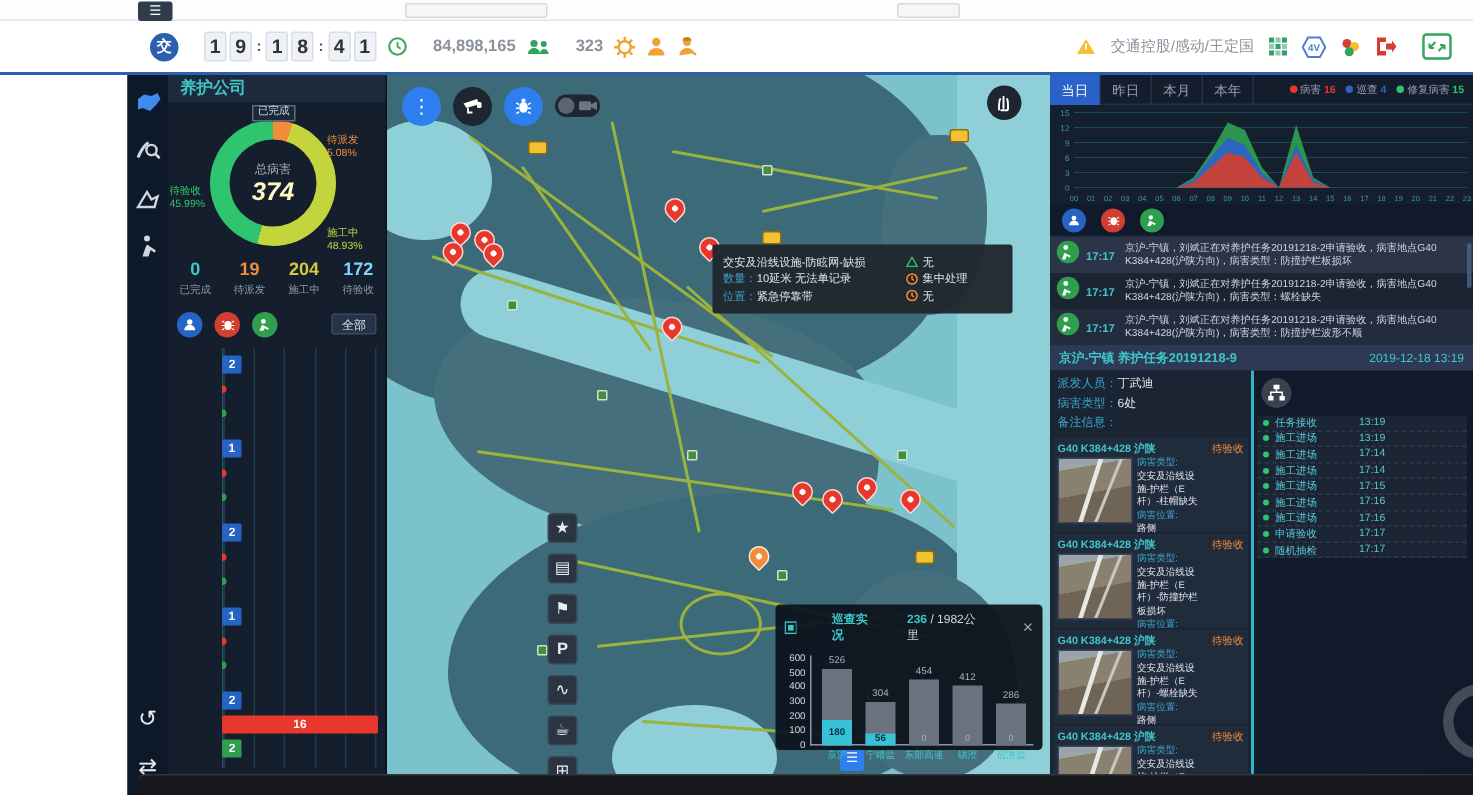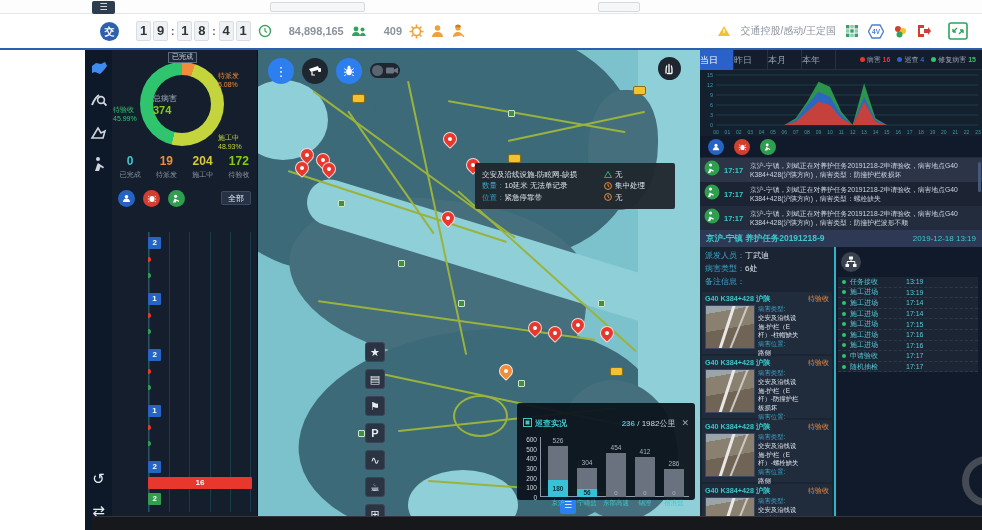--- a/index.html
+++ b/index.html
@@ -31,23 +31,23 @@
   
   .rail { position:absolute; left:0; top:0; width:27px; height:480px; background:#0d1828; }
   .rail-item { width:27px; height:28px; display:flex; align-items:center; justify-content:center; margin-top:4px; }
   .rail-bottom { position:absolute; bottom:10px; left:0; width:27px; display:flex; flex-direction:column; gap:14px; align-items:center; color:#e8edf2; font-size:15px; }
 
   
   .lpanel { position:absolute; left:27px; top:0; width:146px; height:480px; background:#141e2c; border-right:1px solid #0a111c; }
   .lp-header { height:18px; background:#1d2a3c; color:#3ec6c9; font-size:11px; font-weight:bold; line-height:18px; padding-left:8px; }
   .donut-wrap { position:relative; height:104px; }
   .donut { position:absolute; left:28px; top:12px; width:84px; height:84px; border-radius:50%; }
-  .donut-hole { position:absolute; left:13px; top:13px; width:58px; height:58px; border-radius:50%; background:#141e2c; display:flex; flex-direction:column; justify-content:center; }
+  .donut-hole { position:absolute; left:13px; top:13px; width:58px; height:58px; border-radius:50%; background:#141e2c; display:flex; flex-direction:column; align-items:center; justify-content:center; }
   .donut-clabel { color:#aab6c4; font-size:8px; }
-  .donut-cvalue { color:#84cc16; font-size:11px; font-weight:bold; }
+  .donut-cvalue { color:#fef9c3; font-size:17px; font-weight:bold;font-style:italic; }
   .dlab { position:absolute; font-size:7px; line-height:1.25; }
   .dlab-done { left:56px; top:2px; background:#1c2838; border:1px solid #5b6a7d; color:#cfd8e2; padding:0 3px; }
   .dlab-pend { left:106px; top:22px; color:#f08c3a; text-align:left; }
   .dlab-work { left:106px; top:84px; color:#c3d43c; }
   .dlab-acc  { left:1px;  top:56px; color:#2fc56f; }
   .lp-stats { display:flex; height:32px; }
   .lp-stat { flex:1; text-align:center; }
   .lp-stat .v { font-size:12px; font-weight:bold; display:block; }
   .lp-stat .l { font-size:7px; color:#8b97a6; display:block; margin-top:2px; }
   .lp-filters { display:flex; align-items:center; gap:8px; padding:4px 6px; height:24px; }
@@ -87,40 +87,40 @@
   .tooltip { position:absolute; left:217px; top:113px; width:200px; background:rgba(32,38,46,.96); border-radius:2px; padding:6px 7px; z-index:20; }
   .tt-head { display:flex; align-items:center; gap:5px; font-size:8.5px; color:#e8eef5; font-weight:bold; margin-bottom:5px; }
   .tt-dir { color:#3ec6c9; margin-left:auto; font-weight:normal; }
   .tt-row { display:flex; font-size:7.5px; line-height:1.5;justify-content:flex-end; }
   .tt-left { width:122px; color:#dfe6ee; }
   .tt-label { color:#3ea4c9; }
   .tt-right { flex:1; color:#dfe6ee; display:flex; align-items:center; gap:3px; }
 
   
   .patrol { position:absolute; left:259px; top:353px; width:178px; height:97px; background:rgba(13,20,30,.95); border-radius:3px; z-index:15; }
-  .pt-head { display:flex; height:16px; padding:15px 6px; font-size:8px; }
+  .pt-head { display:flex; align-items:center; height:16px; padding:15px 6px; font-size:8px;gap:20px; }
   .pt-title { color:#3ec6c9; font-weight:bold; margin-left:3px; }
   .pt-progress { margin-left:auto; color:#cfd8e2; }
   .pt-progress b { color:#3ec6c9; }
   .pt-close { color:#9aa5b1; margin-left:6px; font-size:9px; }
   .pt-chart { position:relative; height:78px; }
   .pt-ylab { position:absolute; left:0; width:20px; text-align:right; color:#cfd8e2; font-size:6.5px; transform:translateY(-50%); }
   .pt-axis { position:absolute; left:23px; top:4px; bottom:14px; width:1px; background:#8b97a6; }
   .pt-base { position:absolute; left:23px; right:6px; bottom:14px; height:1px; background:#8b97a6; }
   .pt-col { position:absolute; bottom:14px; width:20px; }
   .pt-total { position:absolute; bottom:0; left:0; width:20px; background:#6a7280; }
   .pt-done { position:absolute; bottom:0; left:0; width:20px; background:#39c2d7; color:#06313a; font-size:6.5px; font-weight:bold; text-align:center; }
   .pt-vtop { position:absolute; left:-6px; width:32px; text-align:center; color:#aab3bd; font-size:6.5px; }
   .pt-zero { position:absolute; bottom:1px; width:20px; text-align:center; color:#aab3bd; font-size:6px; }
   .pt-cat { position:absolute; bottom:-11px; left:-8px; width:36px; text-align:center; color:#3ec6c9; font-size:6.5px; }
 
   
   .rpanel { position:absolute; left:615px; top:0; width:282px; height:480px; background:#101a2a; }
   .r-tabs { display:flex; align-items:center; height:20px; background:#141d2b; border-bottom:1px solid #233246; }
-  .r-tab { width:34px; height:20px; font-size:9px; color:#93a1b5; line-height:20px; border-right:1px solid #233246; }
+  .r-tab { width:34px; height:20px; font-size:9px; color:#93a1b5; text-align:center; line-height:20px; border-right:1px solid #233246; }
   .r-tab.active { background:#2a62c9; color:#fff; }
   .r-legend { margin-left:auto; display:flex; gap:7px; padding-right:6px; font-size:7px; color:#93a1b5; align-items:center; }
   .lg-dot { display:inline-block; width:5px; height:5px; border-radius:50%; margin-right:2px; }
   .r-chart { height:66px; background:#15202e; }
   .r-filters { display:flex; gap:10px; align-items:center; height:22px; padding-left:8px; background:#101a2a; border-bottom:1px solid #1d2a3c; }
   #notif-list { height:72px; position:relative; }
   .notif-row { display:flex; height:24px; align-items:center; padding:1px 4px 1px 4px; gap:4px; }
   .notif-time { color:#3ec6c9; font-size:7.5px; font-weight:bold; width:22px; flex:none; }
   .notif-text { flex:1; color:#cdd6e2; font-size:6.8px; line-height:1.35; overflow:hidden; display:-webkit-box; -webkit-line-clamp:2; -webkit-box-orient:vertical; }
   .scrollbar { position:absolute; right:1px; width:3px; background:#46597a; border-radius:2px; }
@@ -191,21 +191,21 @@
       </span>
       <div class="hdr-stat">84,898,165</div>
       <span>
         <svg class="ic" width="16" height="12" viewBox="0 0 16 12">
             <circle cx="5" cy="4" r="2.4" fill="#2fa45a"></circle>
             <path d="M1 11c0-2.4 1.8-4 4-4s4 1.6 4 4z" fill="#2fa45a"></path>
             <circle cx="11.5" cy="4.4" r="2" fill="#2fa45a"></circle>
             <path d="M8.8 11c.3-2 1.6-3.3 2.9-3.3 1.5 0 2.8 1.3 3.1 3.3z" fill="#2fa45a"></path>
           </svg>
       </span>
-      <div class="hdr-stat">409</div>
+      <div class="hdr-stat">323</div>
       <span>
         <svg class="ic" width="15" height="15" viewBox="0 0 15 15">
             <circle cx="7.5" cy="7.5" r="4" fill="none" stroke="#f0a23a" stroke-width="1.6"></circle>
             <g stroke="#f0a23a" stroke-width="1.6">
               <path d="M7.5 0.5v2.5M7.5 12v2.5M0.5 7.5h2.5M12 7.5h2.5M2.5 2.5l1.8 1.8M10.7 10.7l1.8 1.8M12.5 2.5l-1.8 1.8M4.3 10.7l-1.8 1.8"></path>
             </g>
           </svg>
       </span>
       <span>
         <svg class="ic" width="13" height="14" viewBox="0 0 13 14">
@@ -299,20 +299,21 @@
             <path d="M4 15l2-6 1-2 3 2 3 2-1 1.5-2.5-1.8L8 15z" fill="#cfd6df"></path>
           </svg>
       </div>
       <div class="rail-bottom">
         <span>↺</span>
         <span>⇄</span>
       </div>
     </div>
 
     <div class="lpanel">
+      <div class="lp-header">养护公司</div>
       <div class="donut-wrap">
         <div class="donut" id="donut" style="background: conic-gradient(rgb(240, 140, 58) 0%, rgb(240, 140, 58) 5.08%, rgb(195, 212, 60) 5.08%, rgb(195, 212, 60) 54.01%, rgb(47, 197, 111) 54.01%, rgb(47, 197, 111) 100%);">
           <div class="donut-hole">
             <span class="donut-clabel">总病害</span>
             <span class="donut-cvalue">374</span>
           </div>
         </div>
         <div class="dlab dlab-done">已完成</div>
         <div class="dlab dlab-pend">
           <span>待派发</span><br>
@@ -334,21 +335,21 @@
           </div>
           <div class="lp-stat">
             <span class="v" style="color: rgb(240, 140, 58);">19</span>
             <span class="l">待派发</span>
           </div>
           <div class="lp-stat">
             <span class="v" style="color: rgb(216, 200, 60);">204</span>
             <span class="l">施工中</span>
           </div>
           <div class="lp-stat">
-            <span class="v" style="color: #84cc16;">172</span>
+            <span class="v" style="color: #7dd3fc;">172</span>
             <span class="l">待验收</span>
           </div>
         </div>
       <div class="lp-filters">
         <div class="filter-circle" style="background:#2563c4;">
           <svg class="ic" width="9" height="9" viewBox="0 0 10 10">
               <circle cx="5" cy="3" r="2" fill="#fff"></circle>
               <path d="M1 9c0-2.2 1.8-4 4-4s4 1.8 4 4z" fill="#fff"></path>
             </svg>
         </div>

